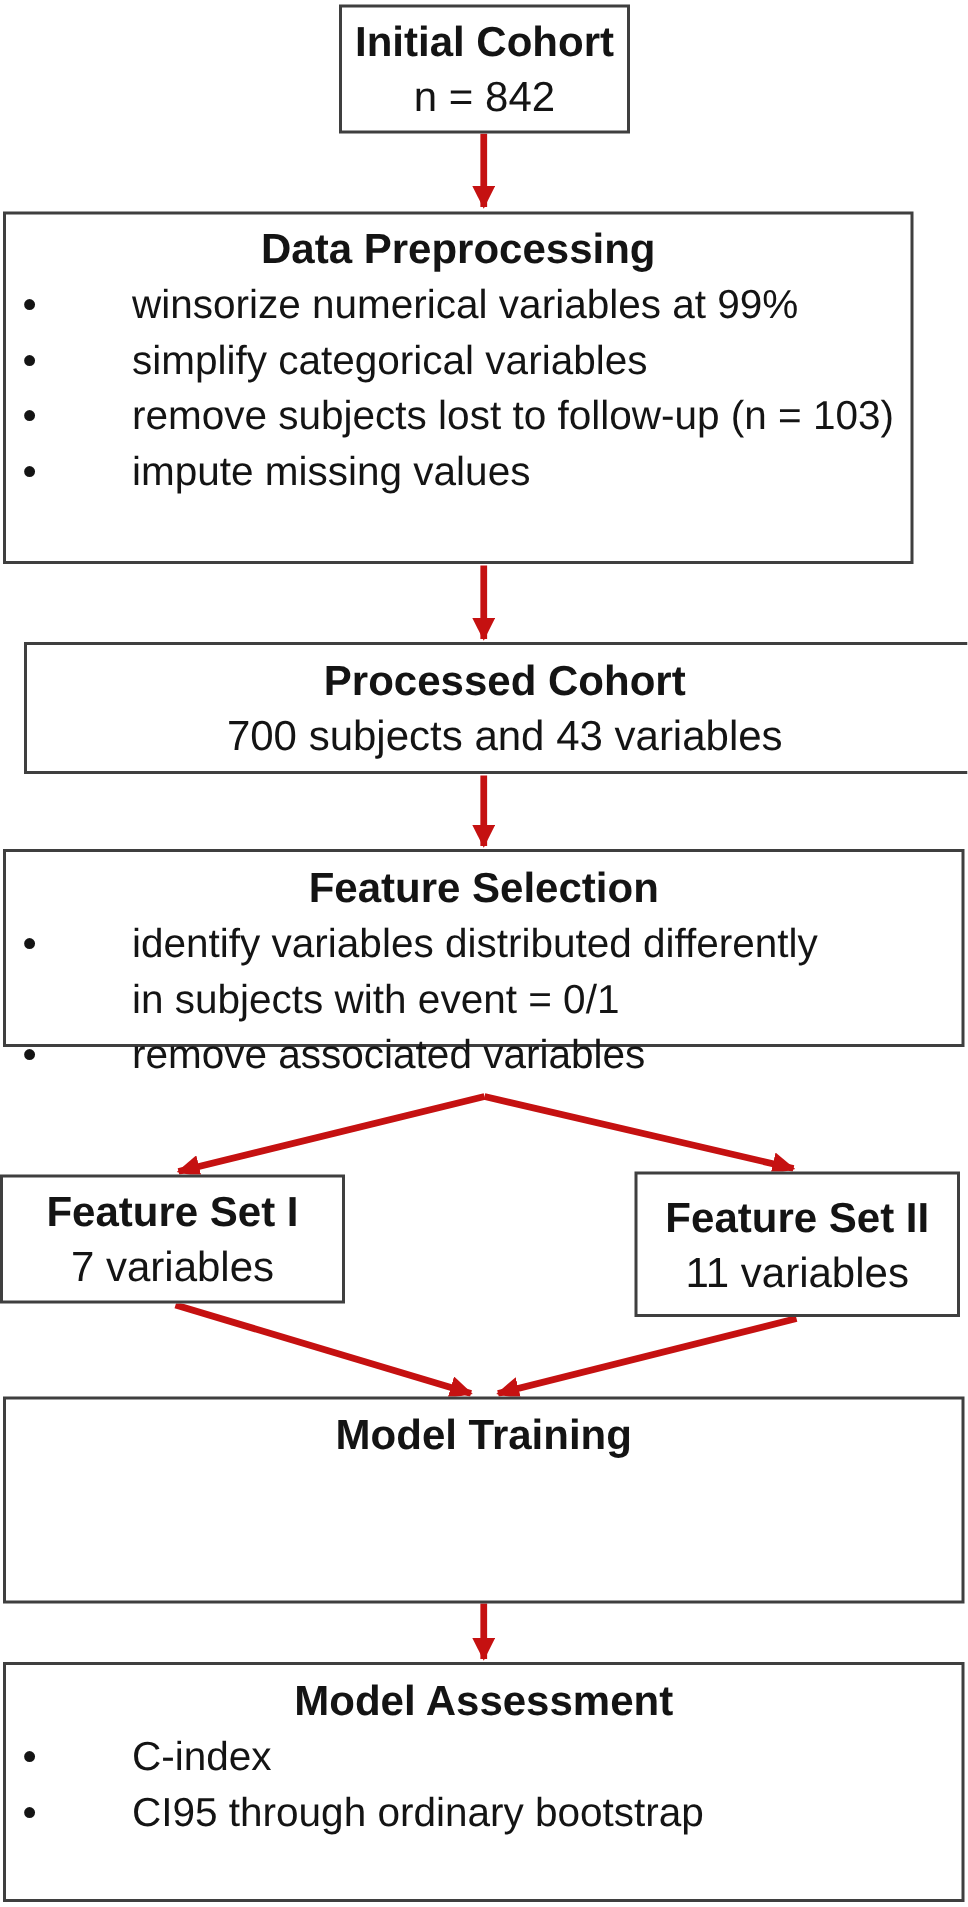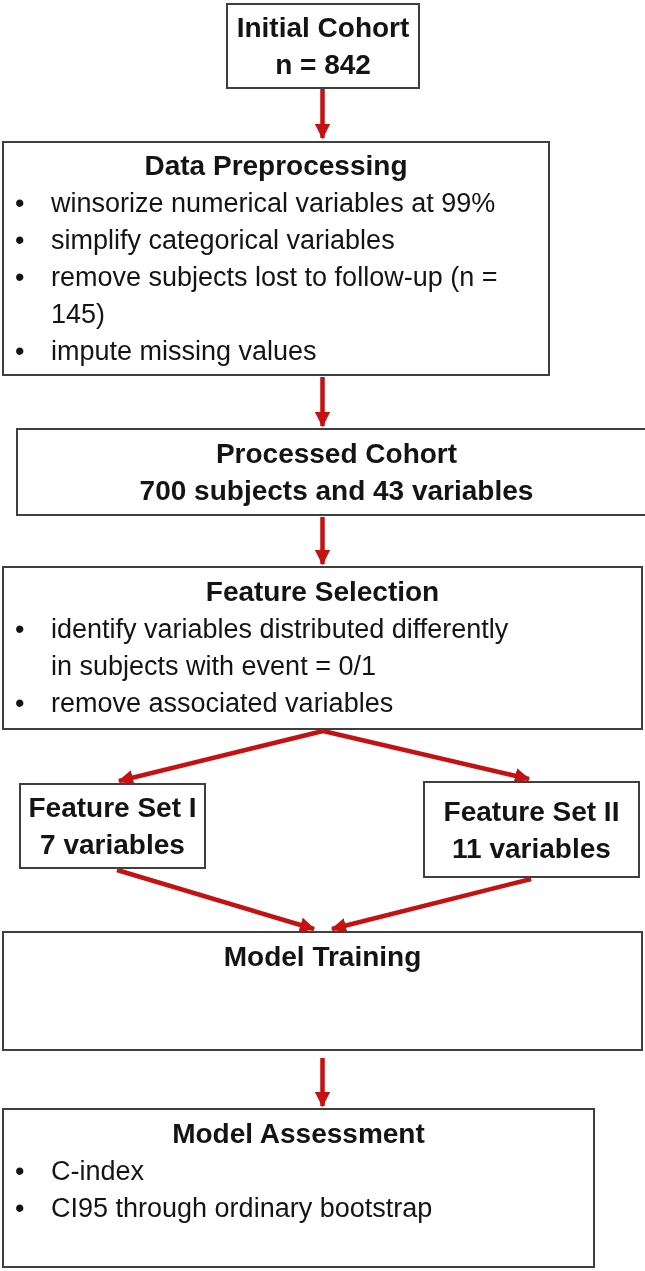--- a/index.html
+++ b/index.html
@@ -45,47 +45,46 @@
     font-size: 28px;
     line-height: 38px;
     text-align: center;
     white-space: nowrap;
   }
   .node-subtitle {
     font-size: 28px;
     line-height: 36px;
     text-align: center;
     white-space: nowrap;
-    font-weight: bold;
   }
   .node .bullets {
     list-style: none;
     font-size: 27px;
     line-height: 37px;
   }
   .bullet-item { display: flex; align-items: flex-start; }
   .bullet-item::before {
     content: "\2022";
     flex: none;
     width: 36px;
     padding-left: 11px;
     font-size: 27px;
     line-height: 37px;
   }
-  .bullet-text { white-space: pre-line; }
+  .bullet-text { white-space: pre-line; margin-left: 37px; }
 
   
   #n-initial      { left: 226px; top: 3px;    width: 194px; height: 86px; }
-  #n-preprocess   { left: 2px;   top: 141px;  width: 548px; height: 235px; padding-top: 4px; }
+  #n-preprocess   { left: 2px;   top: 141px;  width: 607px; height: 235px; padding-top: 4px; }
   #n-processed    { left: 16px;   top: 428px;  width: 641px; height: 88px; }
-  #n-featsel      { left: 2px;   top: 566px;  width: 641px; height: 164px; padding-top: 5px; }
-  #n-fs1          { left: 19px;   top: 783px;  width: 187px; height: 86px; }
+  #n-featsel      { left: 2px;   top: 566px;  width: 641px; height: 132px; padding-top: 5px; }
+  #n-fs1          { left: 0;   top: 783px;  width: 230px; height: 86px; }
   #n-fs2          { left: 423px; top: 781px;  width: 217px; height: 97px; }
-  #n-training     { left: 2px;   top: 931px;  width: 641px; height: 120px; padding-top: 5px; }
-  #n-assessment   { left: 2px;   top: 1108px; width: 593px; height: 160px; padding-top: 5px; }
+  #n-training     { left: 2px;   top: 931px;  width: 641px; height: 138px; padding-top: 5px; }
+  #n-assessment   { left: 2px;   top: 1108px; width: 641px; height: 160px; padding-top: 5px; }
 </style>
 </head>
 <body>
 
 <div id="canvas">
 
   <svg id="edges-svg" viewBox="0 0 645 1271" xmlns="http://www.w3.org/2000/svg">
     <defs>
       <marker id="arrowhead" markerWidth="3.4" markerHeight="3.4" refX="9.2" refY="5" orient="auto" markerUnits="strokeWidth" viewBox="0 0 10 10">
         <path class="arrowhead-shape" d="M 0 0 L 10 5 L 0 10 z"></path>
@@ -109,21 +108,21 @@
   <div class="node" id="n-preprocess">
     <div class="node-title">Data Preprocessing</div>
     <ul class="bullets">
       <li class="bullet-item">
           <span class="bullet-text">winsorize numerical variables at 99%</span>
         </li>
       <li class="bullet-item">
           <span class="bullet-text">simplify categorical variables</span>
         </li>
       <li class="bullet-item">
-          <span class="bullet-text">remove subjects lost to follow-up (n = 145)</span>
+          <span class="bullet-text">remove subjects lost to follow-up (n = 103)</span>
         </li>
       <li class="bullet-item">
           <span class="bullet-text">impute missing values</span>
         </li>
     </ul>
   </div>
 
   <div class="node centered" id="n-processed">
     <div class="node-title">Processed Cohort</div>
     <div class="node-subtitle">700 subjects and 43 variables</div>

